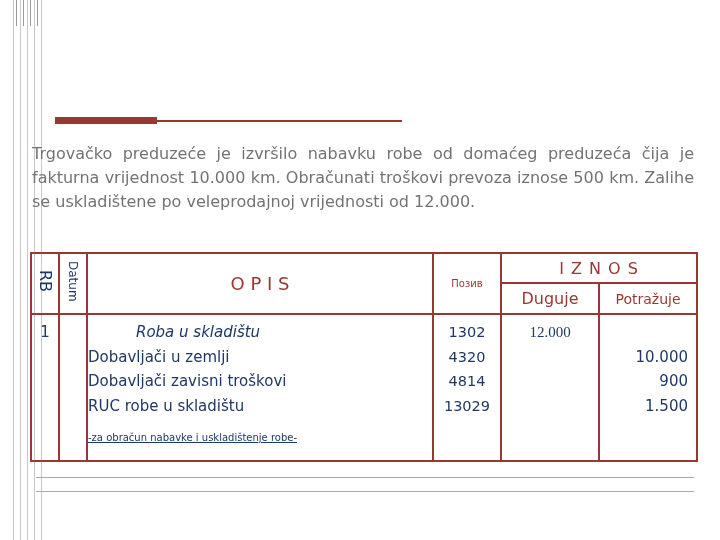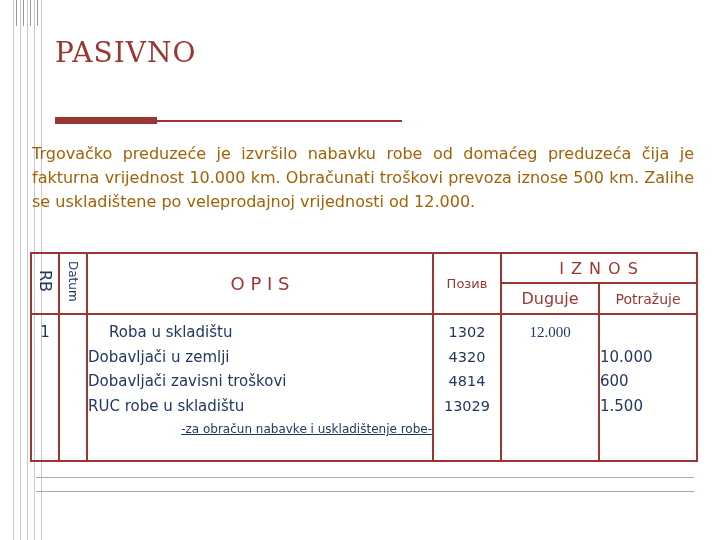--- a/index.html
+++ b/index.html
@@ -22,49 +22,49 @@
   
   .title{position:absolute;left:55px;top:34px;color:var(--red);
          font-family:"DejaVu Serif","Liberation Serif",serif;
          font-size:28px;line-height:38px;letter-spacing:1px;font-weight:400;}
   .title span{display:block;}
   .title-rule-thick{position:absolute;left:55px;top:117px;width:102px;height:7px;background:var(--red);}
   .title-rule-thin{position:absolute;left:157px;top:120px;width:245px;height:2px;background:var(--red);}
 
   
   .intro{position:absolute;left:32px;top:142px;width:662px;
-         font-size:16px;line-height:24px;color:#a16207;text-align:justify;}
+         font-size:16px;line-height:24px;color:#737373;text-align:justify;}
 
   
   table.journal{position:absolute;left:30px;top:252px;width:666px;
                 border-collapse:collapse;table-layout:fixed;}
   table.journal th, table.journal td{border:2px solid var(--red);font-weight:normal;}
   col.c-rb{width:28px;} col.c-datum{width:28px;} col.c-opis{width:346px;}
   col.c-poziv{width:68px;} col.c-duguje{width:98px;} col.c-potrazuje{width:98px;}
 
   tr.hdr1 th{height:30px;vertical-align:middle;text-align:center;color:var(--red);}
   tr.hdr2 th{height:31px;vertical-align:middle;text-align:center;color:var(--red);}
   th.h-opis{font-size:18px;margin-left:17px;}
-  th.h-poziv{font-size:13px;}
+  th.h-poziv{font-size:10px;}
   th.h-iznos{font-size:16px;letter-spacing:1px;}
   th.h-duguje{font-size:16px;}
   th.h-potrazuje{font-size:14px;}
   .vert{writing-mode:vertical-rl;display:inline-block;color:var(--navy);}
   .vert.rb{font-size:16px;}
   .vert.datum{font-size:12px;}
 
   tr.data td{height:147px;vertical-align:top;padding-top:5px;color:var(--navy);font-size:15px;}
   .ln{height:24.5px;line-height:24.5px;white-space:nowrap;overflow:hidden;}
   td.rb-cell .ln{text-align:center;}
-  td.opis-cell .ln.ind1{padding-left:21px;}
+  td.opis-cell .ln.ind1{padding-left:48px;font-style:italic;}
   td.opis-cell .ln.ind2{}
   td.poziv-cell .ln{text-align:center;font-size:14.5px;}
   td.duguje-cell .ln{text-align:center;font-family:Liberation Serif, serif;}
-  td.potrazuje-cell .ln{padding-right:16px;}
-  .note{margin-top:2px;text-align:right;font-size:12px;line-height:19px;
+  td.potrazuje-cell .ln{text-align:right;padding-right:8px;}
+  .note{margin-top:10px;text-align:left;font-size:10px;line-height:19px;
         text-decoration:underline;white-space:normal;}
 
   
   .closing-line{position:absolute;left:36px;width:658px;height:1px;background:var(--closing);}
   .closing-line.l1{top:477px;}
   .closing-line.l2{top:491px;}
 </style>
 </head>
 <body>
 
@@ -74,21 +74,20 @@
   <div class="pin p2"></div>
   <div class="pin p3"></div>
   <div class="pin p4"></div>
   <div class="pin p5"></div>
   <div class="pin-short s1"></div>
   <div class="pin-short s2"></div>
   <div class="pin-short s3"></div>
   <div class="pin-short s4"></div>
 
   <h1 class="title">
-    <span>PASIVNO</span>
   </h1>
   <div class="title-rule-thick"></div>
   <div class="title-rule-thin"></div>
 
   <p class="intro">Trgovačko preduzeće je izvršilo nabavku robe od domaćeg preduzeća čija je fakturna vrijednost 10.000 km. Obračunati troškovi prevoza iznose 500 km. Zalihe se uskladištene po veleprodajnoj vrijednosti od 12.000.</p>
 
   <table class="journal">
     <colgroup>
       <col class="c-rb">
         <col class="c-datum">
@@ -133,21 +132,21 @@
         </td>
         <td class="duguje-cell">
           <div class="ln">12.000</div>
           <div class="ln"></div>
           <div class="ln"></div>
           <div class="ln"></div>
         </td>
         <td class="potrazuje-cell">
           <div class="ln"></div>
           <div class="ln">10.000</div>
-          <div class="ln">600</div>
+          <div class="ln">900</div>
           <div class="ln">1.500</div>
         </td>
       </tr>
     </tbody>
   </table>
 
   <div class="closing-line l1"></div>
   <div class="closing-line l2"></div>
 
 </div>

